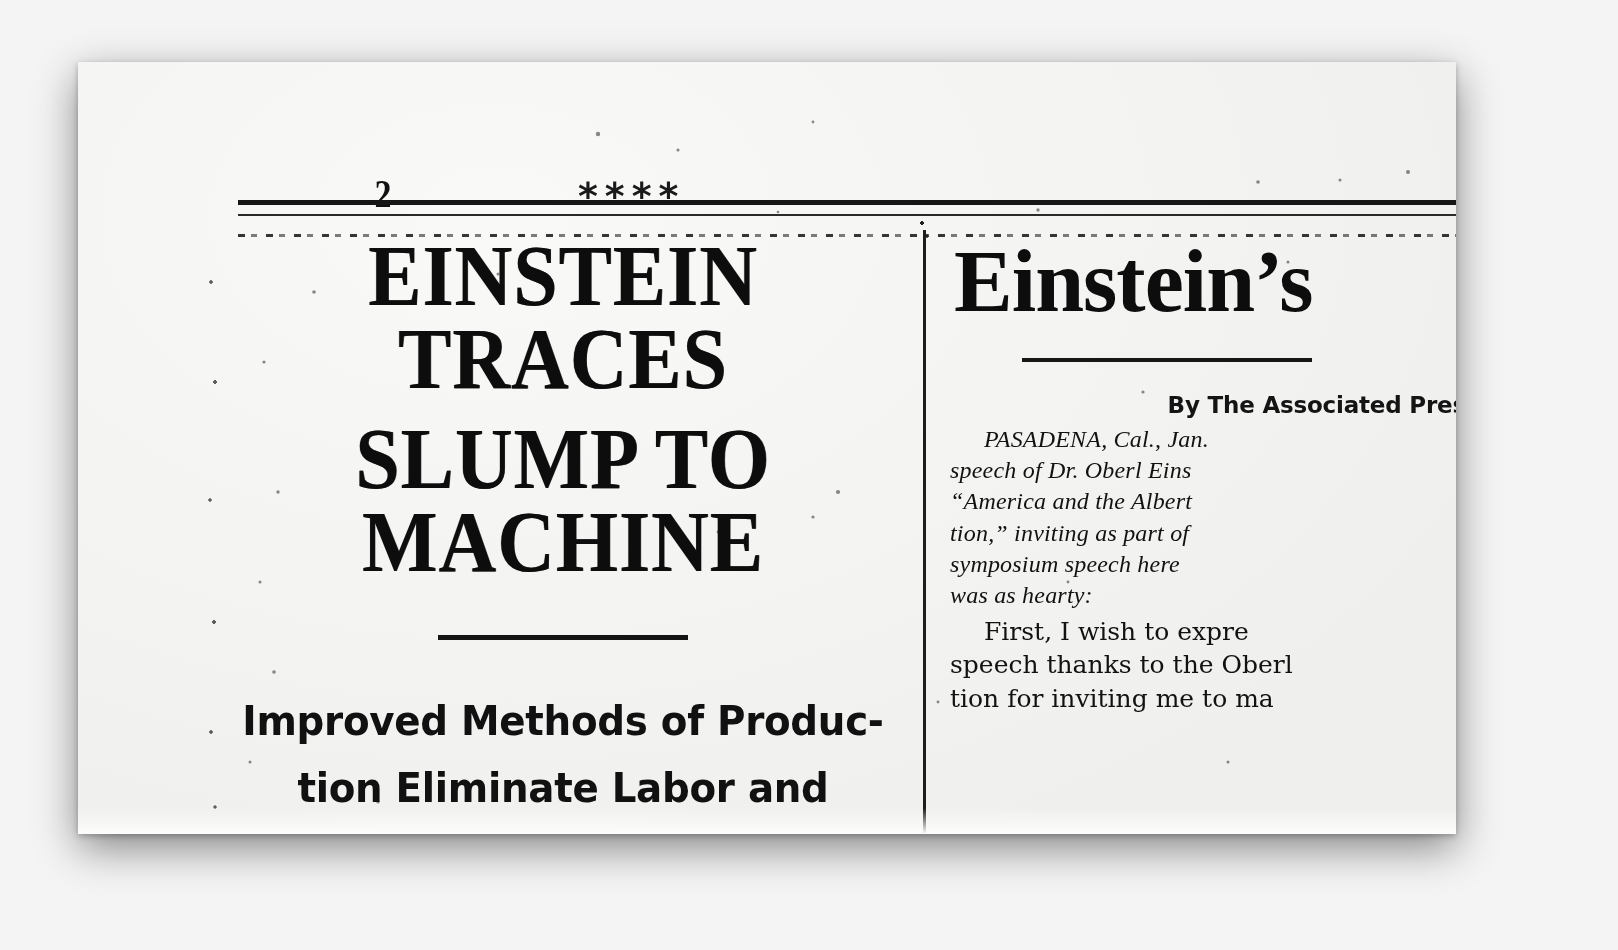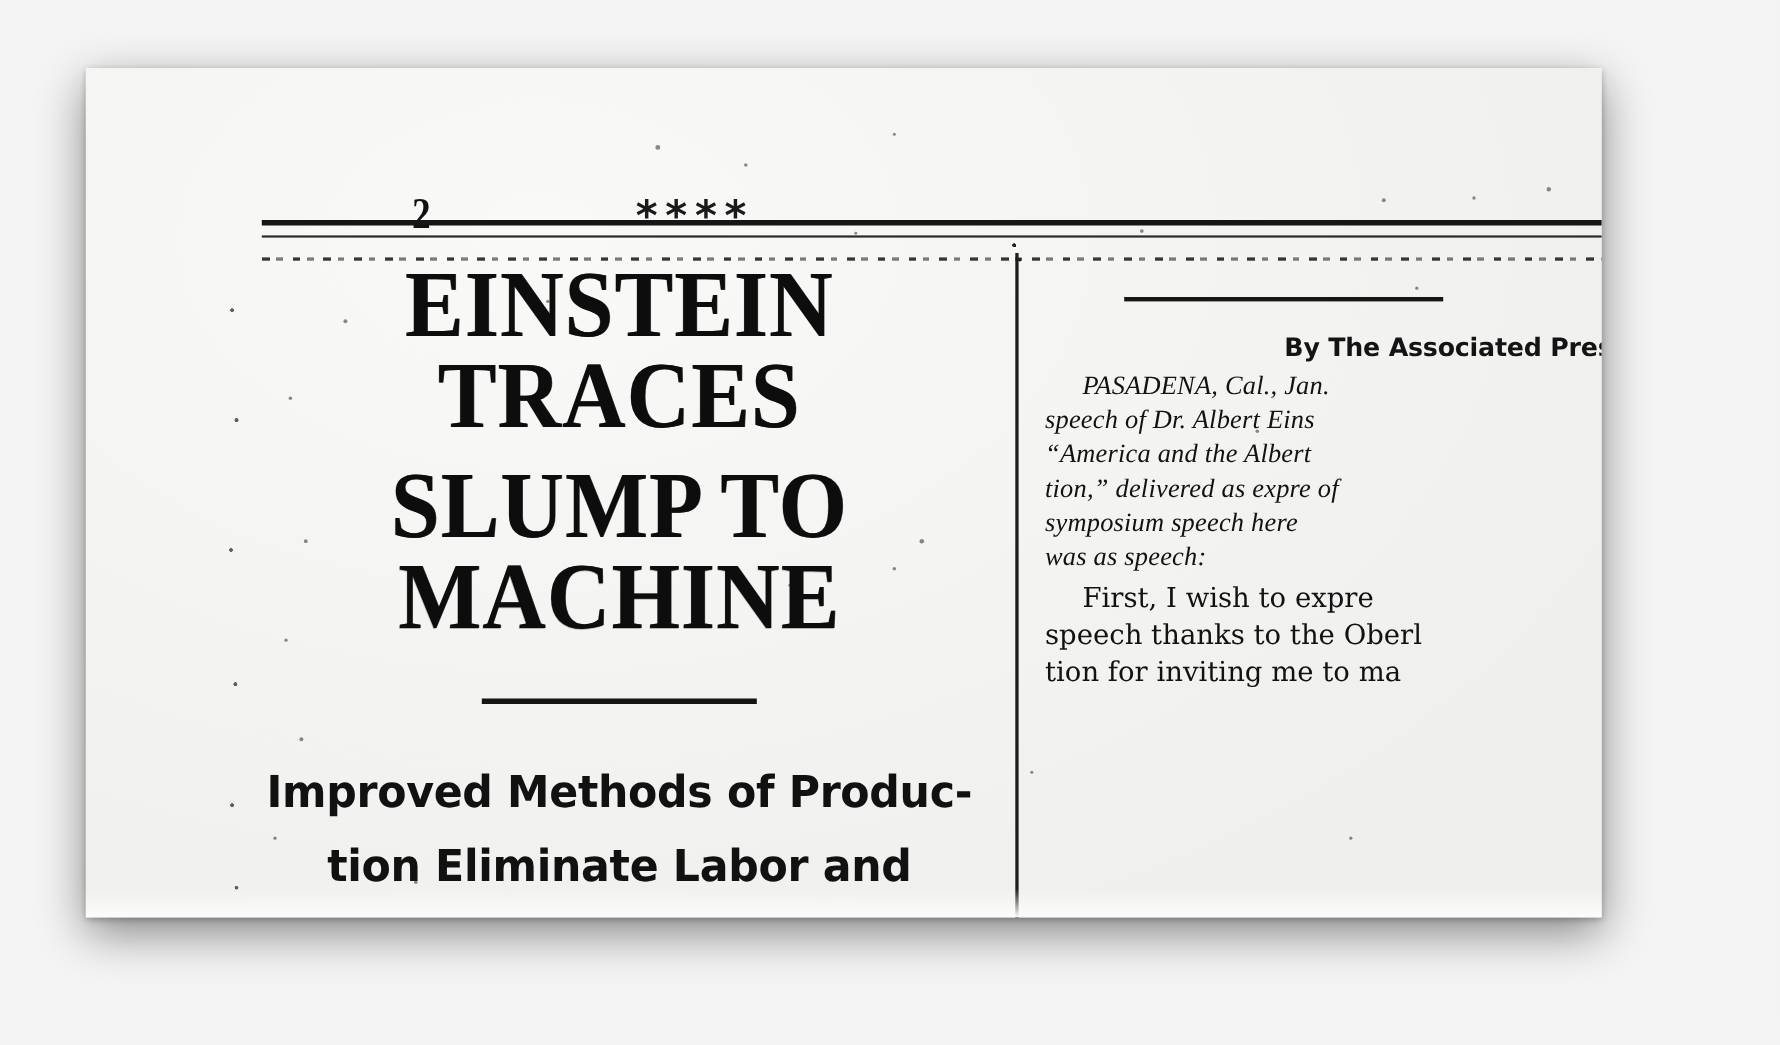--- a/index.html
+++ b/index.html
@@ -319,30 +319,31 @@
       </div>
       <div class="hl-dash"></div>
       <div class="subhead">
         <span>Improved Methods of Produc-</span>
         <span>tion Eliminate Labor and</span>
 
       </div>
     </div>
 
     <div class="right-col">
+      <div class="right-headline">Einstein’s</div>
       <div class="right-dash"></div>
       <div class="credit">By The Associated Press.</div>
 
       <div class="body-text">
         <span class="ln indent">PASADENA, Cal., Jan. </span>
-        <span class="ln">speech of Dr. Albert Eins</span>
+        <span class="ln">speech of Dr. Oberl Eins</span>
         <span class="ln">“America and the Albert</span>
-        <span class="ln">tion,” delivered as expre of</span>
+        <span class="ln">tion,” inviting as part of</span>
         <span class="ln">symposium speech here</span>
-        <span class="ln">was as speech:</span>
+        <span class="ln">was as hearty:</span>
       </div>
 
       <div class="body-text2">
         <span class="ln indent">First, I wish to expre</span>
         <span class="ln">speech thanks to the Oberl</span>
         <span class="ln">tion for inviting me to ma</span>
       </div>
     </div>
 
     <div class="bottom-fade"></div>

